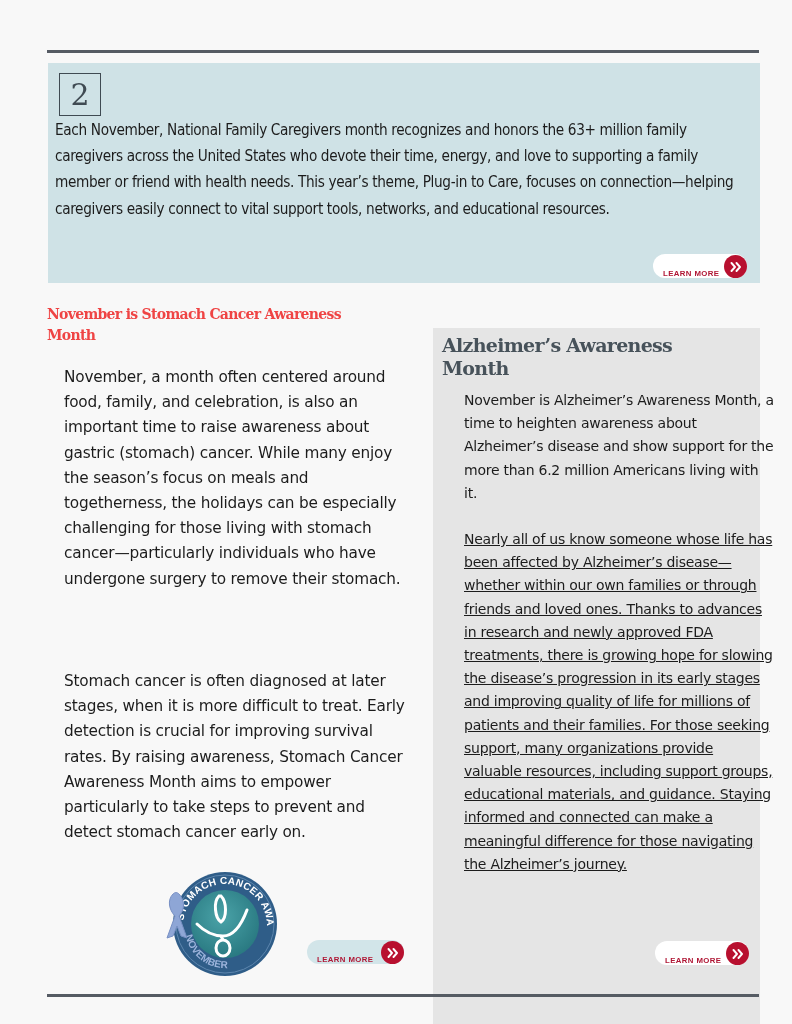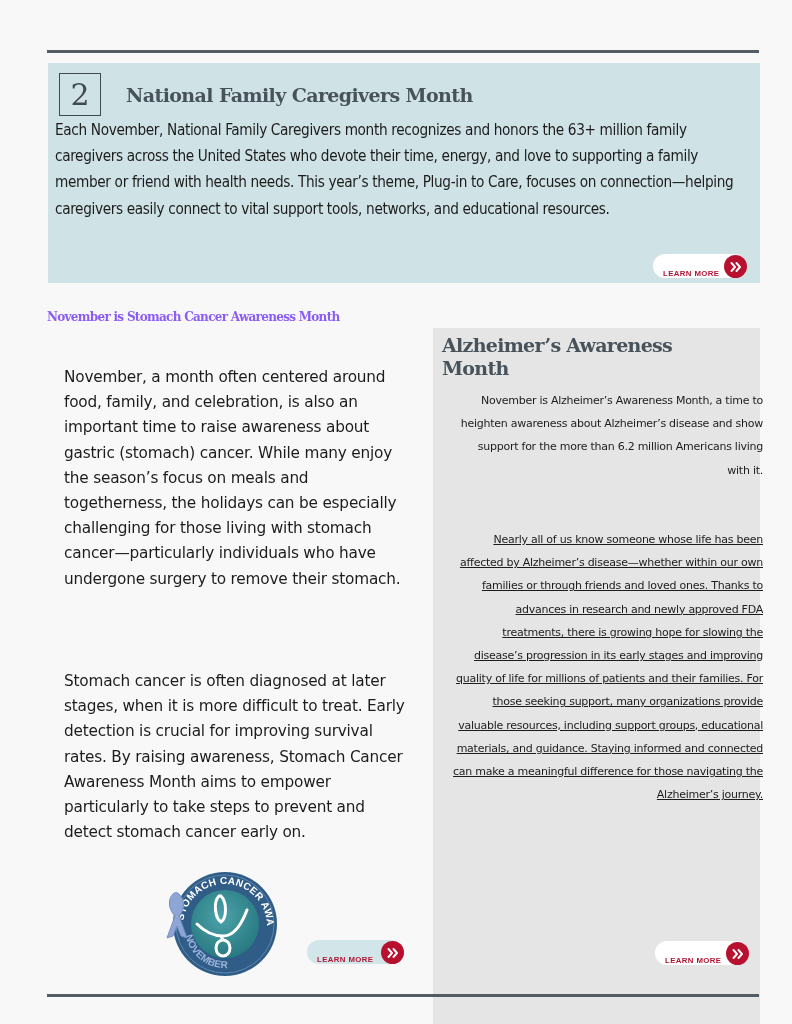--- a/index.html
+++ b/index.html
@@ -109,24 +109,24 @@
     .learn-more .lm-icon svg { display: block; }
 
     
     .stomach-title {
       position: absolute;
       left: 47px;
       top: 304px;
       width: 340px;
       font-family: "DejaVu Serif", serif;
       font-weight: bold;
-      font-size: 12px;
-      line-height: 26px;
+      font-size: 14px;
+      line-height: 21px;
       letter-spacing: -0.7px;
-      color: #8b5cf6;
+      color: #ef4444;
       margin: 0;
     }
     .stomach-para {
       position: absolute;
       left: 48px;
       width: 350px;
       font-family: "DejaVu Sans", sans-serif;
       font-size: 15.3px;
       line-height: 25.2px;
       letter-spacing: -0.2px;
@@ -161,41 +161,39 @@
       font-family: "DejaVu Serif", serif;
       font-weight: bold;
       font-size: 19px;
       line-height: 23px;
       letter-spacing: -0.7px;
       color: #47525a;
       margin: 0;
     }
     .alz-para {
       position: absolute;
-      left: 20px;
+      left: 31px;
       width: 310px;
       font-family: "DejaVu Sans", sans-serif;
-      font-size: 11px;
+      font-size: 14px;
       line-height: 23.2px;
       letter-spacing: -0.25px;
       color: #1c1c1c;
       margin: 0;
-      text-align: right;
     }
     .alz-para.p1 { top: 61px; }
     .alz-para.p2 { top: 200px; text-decoration: underline; }
   </style>
 </head>
 <body>
 
 <div class="rule top"></div>
 
 <section class="care-box">
   <div class="num-box">2</div>
-  <h2 class="care-title" style="margin:0;">National Family Caregivers Month</h2>
   <p class="care-body">Each November, National Family Caregivers month recognizes and honors the 63+ million family caregivers across the United States who devote their time, energy, and love to supporting a family member or friend with health needs. This year’s theme, Plug-in to Care, focuses on connection—helping caregivers easily connect to vital support tools, networks, and educational resources.</p>
   <a class="learn-more white" style="left:605px; top:191px; width:94px;">
     <span class="lm-label">LEARN MORE</span>
     <span class="lm-icon">
       <svg width="12" height="10" viewBox="0 0 12 10">
           <path d="M1.5 1 L5 5 L1.5 9 M6.5 1 L10 5 L6.5 9" fill="none" stroke="#fff" stroke-width="1.9" stroke-linecap="round" stroke-linejoin="round"></path>
         </svg>
     </span>
   </a>
 </section>

